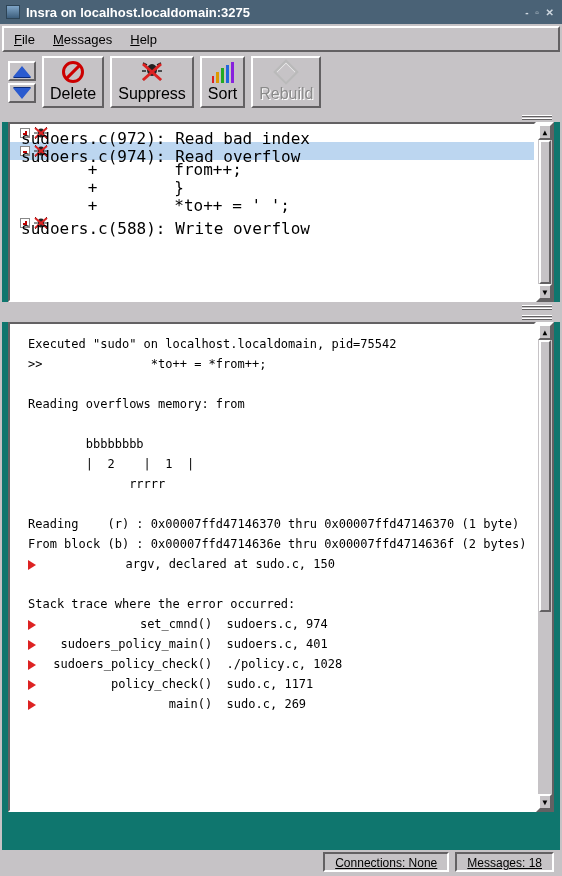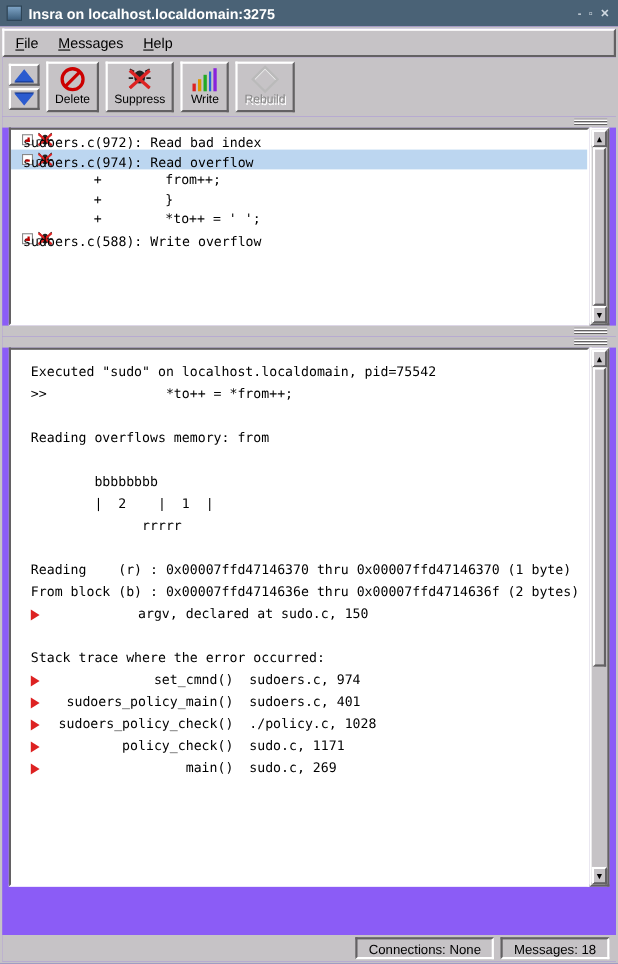--- a/index.html
+++ b/index.html
@@ -2,29 +2,29 @@
 <html><head>
 <meta charset="utf-8">
 <style>
 * { box-sizing: border-box; margin: 0; padding: 0; }
 body { font-family: "DejaVu Sans Mono", "Courier New", monospace; font-size: 12px; background: #4a6276; width: 562px; height: 876px; overflow: hidden; }
 .window { width: 562px; height: 876px; display: flex; flex-direction: column; }
 .titlebar { height: 24px; background: #4a6276; display: flex; align-items: center; padding: 0 6px; color: #fff; font-family: sans-serif; font-weight: bold; font-size: 13px; }
 .titlebar-icon { width: 14px; height: 14px; background: linear-gradient(180deg,#7fa5c7,#3d5f7d); margin-right: 6px; border: 1px solid #2d4456; }
 .titlebar-text { flex: 1; }
 .titlebar-ctrls { display: flex; gap: 8px; color: #cfd8e0; font-size: 10px; letter-spacing: 2px; }
-.client { flex: 1; background: #8b5cf6; border: 2px solid #c6c3c6; display: flex; flex-direction: column; }
+.client { flex: 1; background: #0f766e; border: 2px solid #c6c3c6; display: flex; flex-direction: column; }
 .beveled-out { border-top: 2px solid #fff; border-left: 2px solid #fff; border-right: 2px solid #636163; border-bottom: 2px solid #636163; }
-.beveled-in { border-top: 2px solid #636163; border-left: 2px solid #636163; border-right: 2px solid #fff; border-bottom: 2px solid #fff; }
+.beveled-in { border-top: 2px solid #636163; border-left: 2px solid #636163; border-right: 2px solid #fff; border-bottom: 2px solid #fff; text-decoration: underline; }
 .menubar { height: 26px; background: #c6c3c6; display: flex; align-items: center; padding: 0 6px; gap: 10px; font-family: sans-serif; font-size: 13px; }
 .menu-item { padding: 2px 4px; cursor: default; }
 .menu-item .u { text-decoration: underline; }
 .toolbar { background: #c6c3c6; padding: 4px 6px; display: flex; align-items: center; gap: 6px; }
 .arrowgrp { display: flex; flex-direction: column; gap: 2px; }
-.tbtn { background: #c6c3c6; display: flex; flex-direction: column; align-items: center; justify-content: center; padding: 3px 6px; font-family: sans-serif; font-size: 11px; cursor: default; min-width: 44px; }
+.tbtn { background: #c6c3c6; display: flex; flex-direction: column; align-items: center; justify-content: center; padding: 3px 6px; font-family: sans-serif; font-size: 16px; cursor: default; min-width: 44px; }
 .tbtn.small { min-width: 28px; min-height: 20px; padding: 2px; }
 .tbtn-label { margin-top: 2px; }
 .tbtn.disabled .tbtn-label { color: #8a8a8a; text-shadow: 1px 1px 0 #fff; }
 .icon-arrow-up, .icon-arrow-down { width: 0; height: 0; border-left: 9px solid transparent; border-right: 9px solid transparent; }
 .icon-arrow-up { border-bottom: 11px solid #2b5bcf; filter: drop-shadow(0 1px 0 #0a2a7a); }
 .icon-arrow-down { border-top: 11px solid #2b5bcf; filter: drop-shadow(0 -1px 0 #0a2a7a); }
 .icon-delete { width: 22px; height: 22px; position: relative; }
 .icon-delete::before { content: ""; position: absolute; inset: 0; border: 3px solid #cc0000; border-radius: 50%; }
 .icon-delete::after { content: ""; position: absolute; left: 2px; right: 2px; top: 50%; height: 3px; background: #cc0000; transform: translateY(-50%) rotate(-45deg); }
 .icon-suppress { width: 22px; height: 22px; position: relative; display: flex; align-items: center; justify-content: center; }
@@ -41,21 +41,21 @@
 .pane-wrap { display: flex; }
 .pane-inner { flex: 1; background: #fff; border-top: 2px solid #636163; border-left: 2px solid #636163; border-right: 2px solid #fff; border-bottom: 2px solid #fff; overflow: hidden; }
 .top-pane { height: 180px; }
 .bot-pane { height: 490px; }
 .scrollbar-v { width: 18px; background: #c6c3c6; display: flex; flex-direction: column; }
 .sb-btn { height: 16px; background: #c6c3c6; font-size: 8px; display:flex; align-items:center; justify-content:center; }
 .sb-track { flex: 1; background: #c6c3c6; position: relative; }
 .sb-thumb { position: absolute; left: 1px; right: 1px; background: #c6c3c6; border-top:2px solid #fff; border-left:2px solid #fff; border-right:2px solid #636163; border-bottom:2px solid #636163; }
 .handle-row { height: 10px; background: #c6c3c6; display:flex; justify-content:flex-end; padding-right:8px; align-items:center; }
 .handle-row .grip { width: 30px; height: 6px; background: repeating-linear-gradient(0deg,#636163 0 1px,#fff 1px 2px,#c6c3c6 2px 3px); }
-.list-row { display: flex; align-items: center; height: 18px; padding-left: 8px; white-space: pre; font-size: 12px; }
+.list-row { display: flex; align-items: center; height: 18px; padding-left: 8px; white-space: pre; font-size: 16px; }
 .list-row.selected { background: #bcd6f0; }
 .row-icon { width: 14px; height: 14px; display: inline-flex; align-items: center; justify-content: center; margin-right: 2px; }
 .plus-box, .minus-box { width: 10px; height: 10px; border: 1px solid #888; background: #fff; position: relative; }
 .plus-box::before, .plus-box::after, .minus-box::before { content: ""; position: absolute; background: #b00; }
 .plus-box::before { left: 2px; right: 2px; top: 4px; height: 2px; }
 .plus-box::after { top: 2px; bottom: 2px; left: 4px; width: 2px; }
 .minus-box::before { left: 2px; right: 2px; top: 4px; height: 2px; }
 .bug-icon { width: 14px; height: 14px; }
 .bug-icon svg { width: 14px; height: 14px; display: block; }
 .red-tri { display: inline-block; width: 0; height: 0; border-top: 5px solid transparent; border-bottom: 5px solid transparent; border-left: 8px solid #d22; margin-right: 10px; vertical-align: middle; }
@@ -110,21 +110,21 @@
         <div class="tbtn-label">Suppress</div>
       </div>
       <div class="tbtn beveled-out">
         <div class="icon-sort">
             <span></span>
             <span></span>
             <span></span>
             <span></span>
             <span></span>
           </div>
-        <div class="tbtn-label">Write</div>
+        <div class="tbtn-label">Sort</div>
       </div>
       <div class="tbtn beveled-out disabled">
         <div class="icon-rebuild"></div>
         <div class="tbtn-label">Rebuild</div>
       </div>
     </div>
 
     <div class="handle-row">
         <div class="grip"></div>
       </div>

